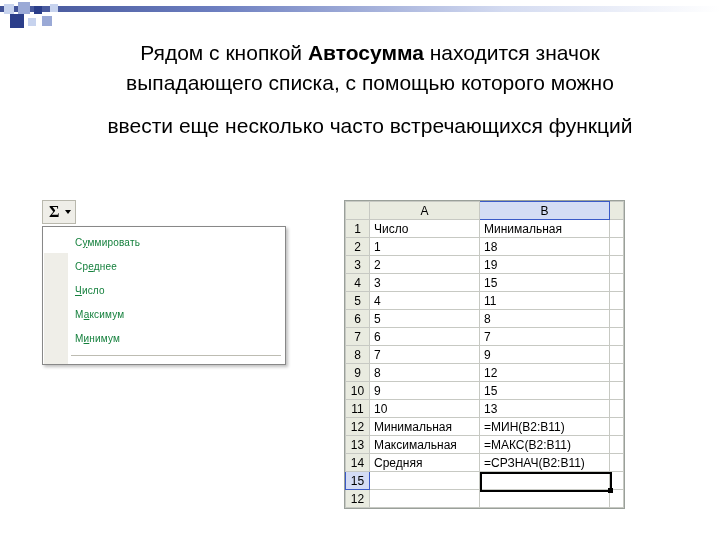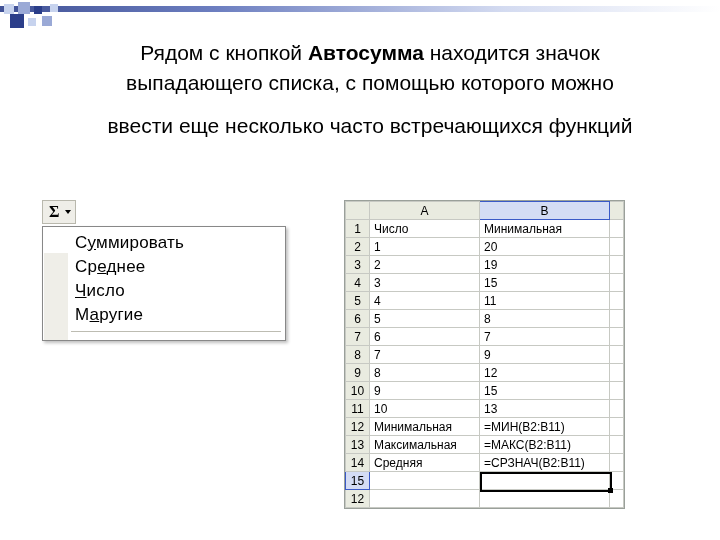--- a/index.html
+++ b/index.html
@@ -97,22 +97,22 @@
     bottom: 0;
     left: 1px;
     width: 24px;
     background: #efeee8;
   }
   .menu-item {
     position: relative;
     height: 24px;
     line-height: 24px;
     padding-left: 32px;
-    font-size: 17px;
-    color: #000000;
+    font-size: 10px;
+    color: #15803d;
     letter-spacing: 0.2px;
     white-space: nowrap;
   }
   .menu-item .ul {
     text-decoration: underline;
   }
   .menu-divider {
     margin: 4px 4px 4px 28px;
     height: 1px;
     background: #bdbcb2;
@@ -216,21 +216,24 @@
       <div class="menu-item">
         <span>С</span><span class="ul">у</span><span>ммировать</span>
       </div>
       <div class="menu-item">
         <span>Ср</span><span class="ul">е</span><span>днее</span>
       </div>
       <div class="menu-item">
         <span></span><span class="ul">Ч</span><span>исло</span>
       </div>
       <div class="menu-item">
-        <span>М</span><span class="ul">а</span><span>ругие</span>
+        <span>М</span><span class="ul">а</span><span>ксимум</span>
+      </div>
+      <div class="menu-item">
+        <span>М</span><span class="ul">и</span><span>нимум</span>
       </div>
       <div class="menu-divider"></div>
     </div>
   </div>
 
   <div class="sheet" id="sheet">
     <table>
       <thead>
         <tr>
           <th class="corner"></th>
@@ -242,21 +245,21 @@
       <tbody id="sheet-body">
           <tr>
             <th class="rowhdr">1</th>
             <td>Число</td>
             <td>Минимальная</td>
             <td></td>
           </tr>
           <tr>
             <th class="rowhdr">2</th>
             <td>1</td>
-            <td>20</td>
+            <td>18</td>
             <td></td>
           </tr>
           <tr>
             <th class="rowhdr">3</th>
             <td>2</td>
             <td>19</td>
             <td></td>
           </tr>
           <tr>
             <th class="rowhdr">4</th>

